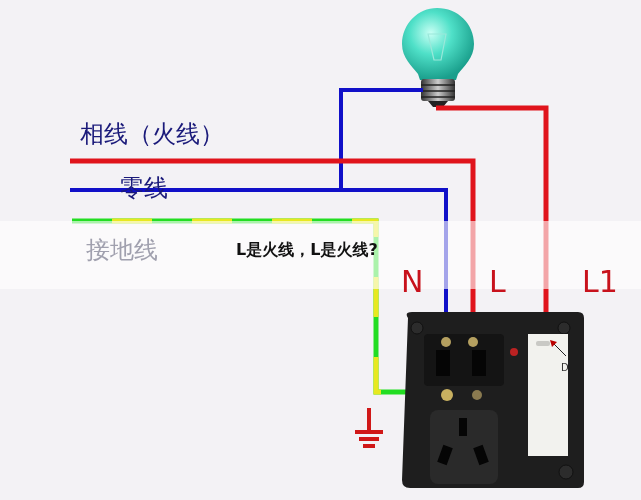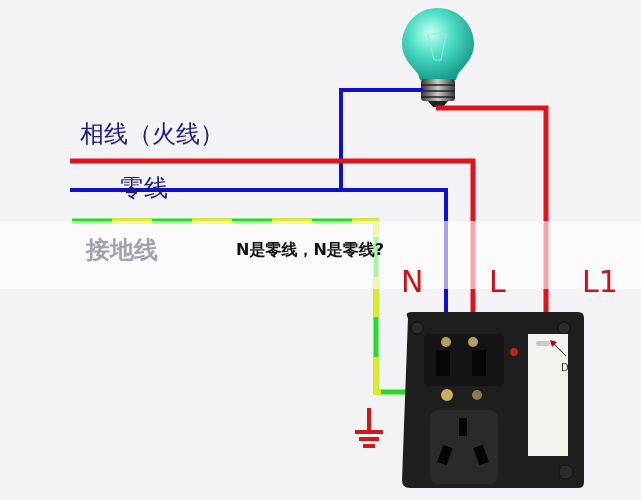--- a/index.html
+++ b/index.html
@@ -89,21 +89,21 @@
     <line x1="566" y1="356" x2="552" y2="342" stroke="#222" stroke-width="1"></line>
     <polygon points="550,340 557,342 552,347" fill="#b00"></polygon>
   </g>
 </svg>
 
 <div class="lbl" style="left:80px;top:118px;font-size:24px;color:#1a1a7a;">相线（火线）</div>
 <div class="lbl" style="left:80px;top:172px;font-size:24px;color:#1a1a7a;margin-left:40px;">零线</div>
 
 <div class="band"></div>
 
-<div class="lbl" style="left:86px;top:234px;font-size:24px;color:#a0a0ae;font-weight:bold;">接地线</div>
+<div class="lbl" style="left:86px;top:234px;font-size:24px;color:#a0a0ae;">接地线</div>
 
-<div class="caption">N是零线，N是零线?</div>
+<div class="caption">L是火线，L是火线?</div>
 
 <div class="term" style="left:401px;top:264px;">N</div>
 <div class="term" style="left:489px;top:264px;">L</div>
 <div class="term" style="left:562px;top:264px;margin-left:20px;">L1</div>
 
 <div class="lbl" style="left:561px;top:362px;font-size:10px;font-family:'DejaVu Sans',sans-serif;color:#333;">D</div>
 
 </body></html>

